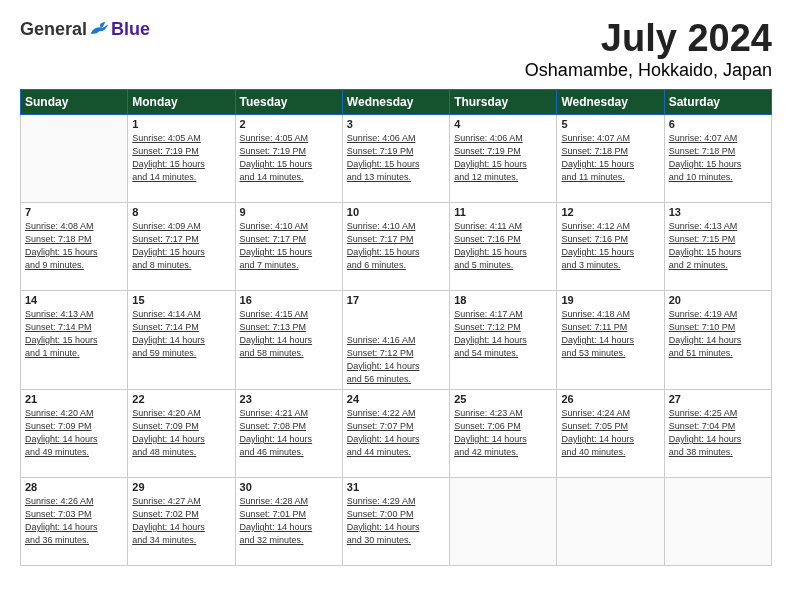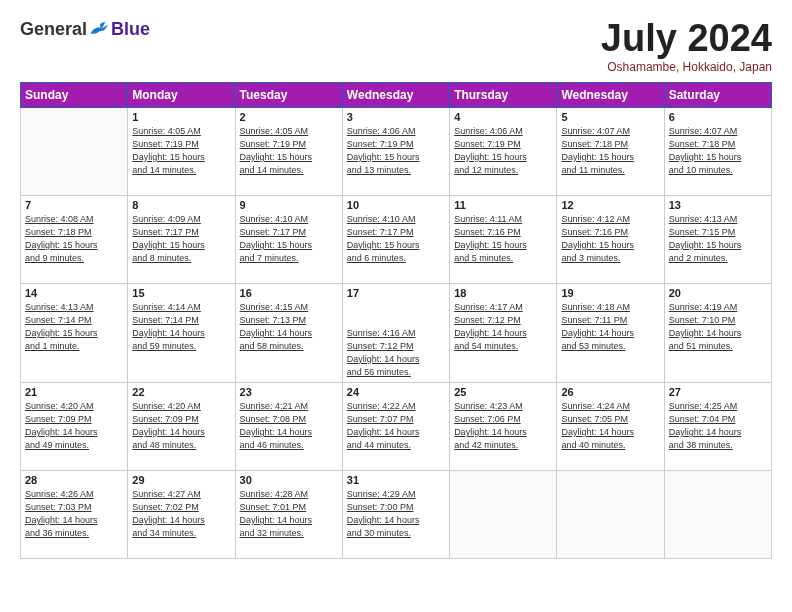--- a/index.html
+++ b/index.html
@@ -50,32 +50,32 @@
     .title-area {
       text-align: right;
     }
     .month-title {
       font-size: 38px;
       font-weight: bold;
       color: #222;
       line-height: 1.1;
     }
     .location {
-      font-size: 12px;
-      color: #7f1d1d;
+      font-size: 18px;
+      color: #000000;
     }
     .calendar {
       flex: 1;
       border: 1px solid #ccc;
       border-collapse: collapse;
       width: 100%;
       table-layout: fixed;
     }
     .calendar th {
-      background: #a21caf;
+      background: #14532d;
       color: #fff;
       font-size: 12px;
       font-weight: bold;
       padding: 5px 4px;
       text-align: left;
       border: 1px solid #1565c0;
     }
     .calendar td {
       border: 1px solid #ccc;
       vertical-align: top;

